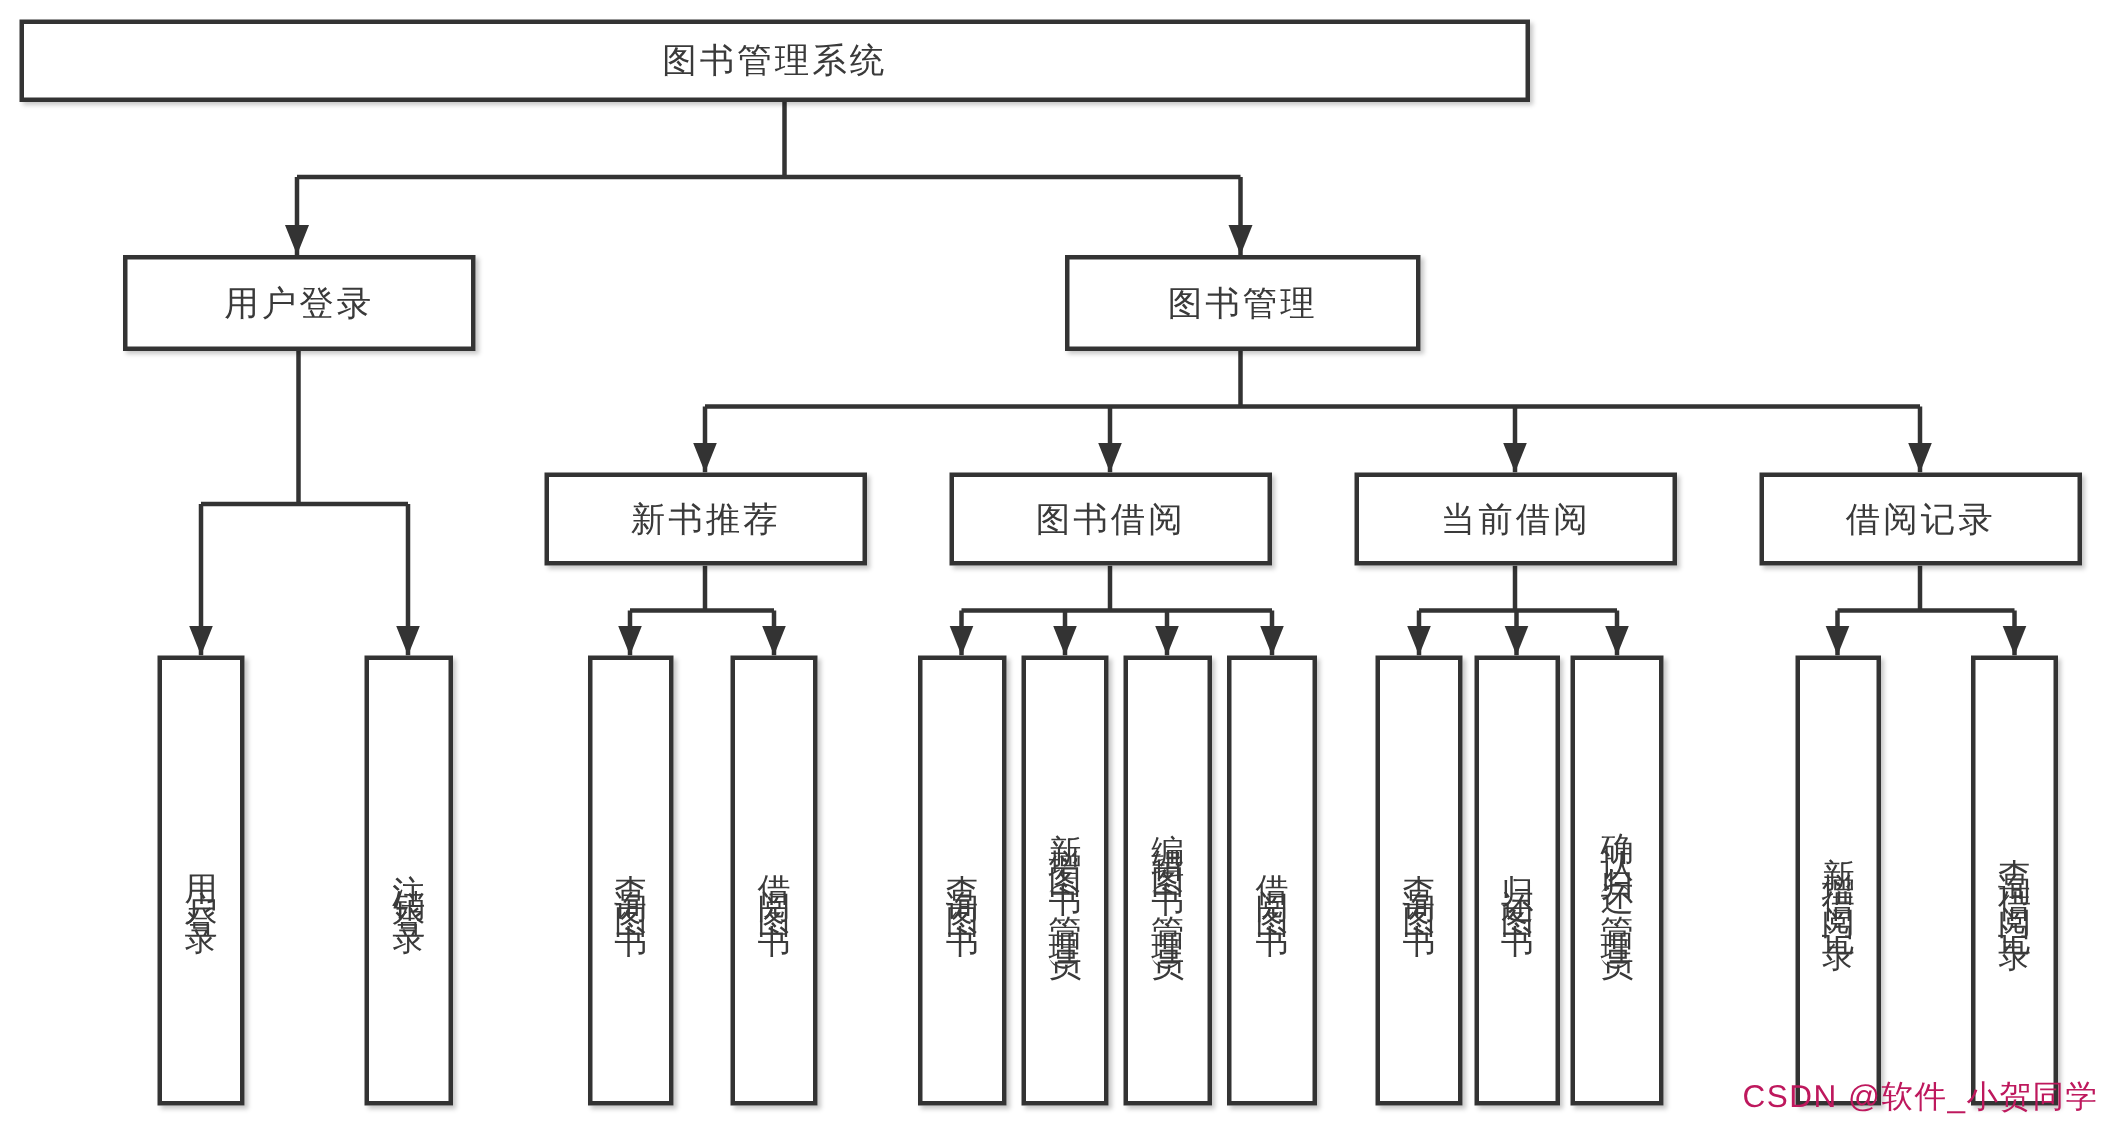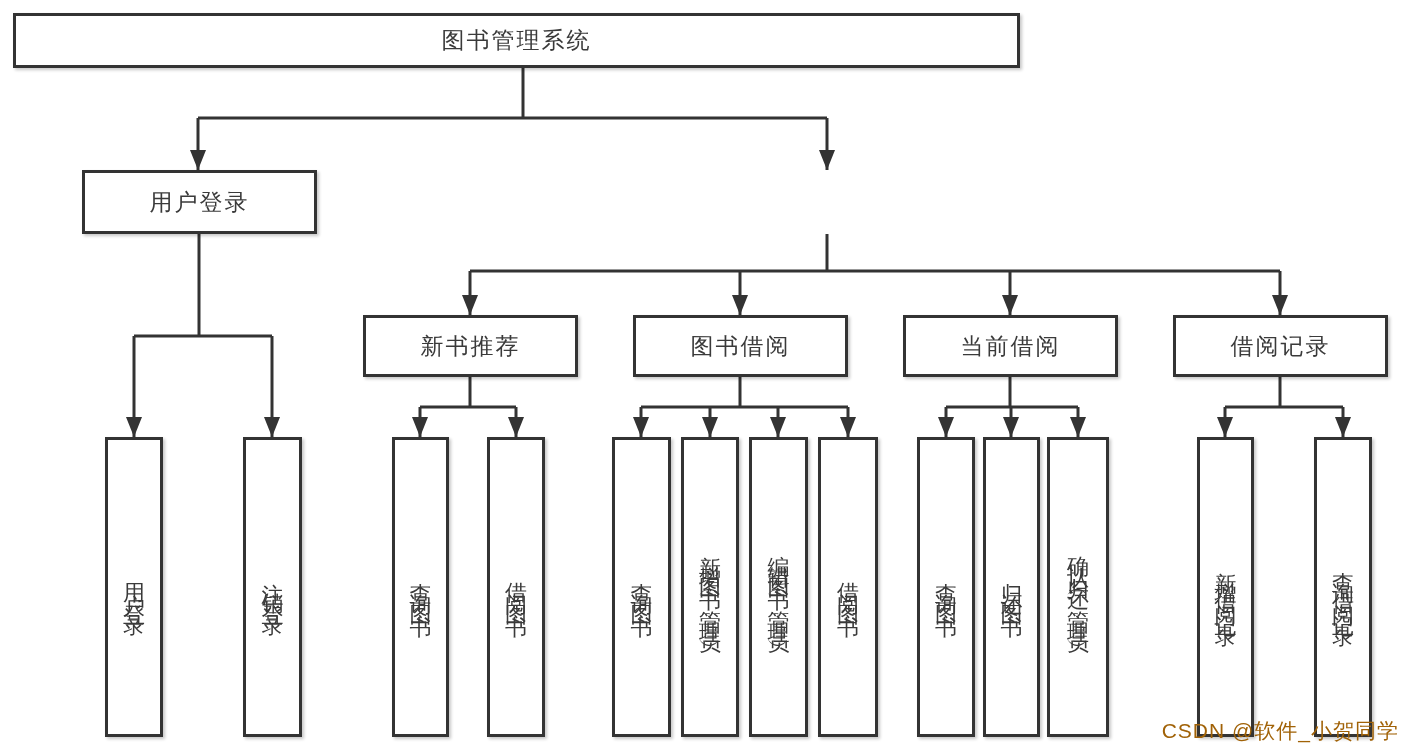--- a/index.html
+++ b/index.html
@@ -40,21 +40,21 @@
     letter-spacing: 11px;
     line-height: 1;
     white-space: nowrap;
   }
   .watermark {
     position: absolute;
     right: 6px;
     bottom: 2px;
     font-size: 21px;
     letter-spacing: 1px;
-    color: #a16207;
+    color: #be185d;
     white-space: nowrap;
     z-index: 5;
   }
 </style>
 </head>
 <body>
 
 <div class="canvas">
 
   <svg class="connectors" viewBox="0 0 1405 747" xmlns="http://www.w3.org/2000/svg">
@@ -121,20 +121,23 @@
     </g>
   </svg>
 
   <div class="node h" style="left:13px; top:13px; width:1007px; height:55px;">
     <span class="label">图书管理系统</span>
   </div>
 
   <div class="node h" style="left:82px; top:170px; width:235px; height:64px;">
     <span class="label">用户登录</span>
   </div>
+  <div class="node h" style="left:710px; top:170px; width:237px; height:64px;">
+    <span class="label">图书管理</span>
+  </div>
 
   <div class="node h" style="left:633px; top:315px; width:215px; height:62px;">
     <span class="label">图书借阅</span>
   </div>
   <div class="node h" style="left:363px; top:315px; width:215px; height:62px;">
     <span class="label">新书推荐</span>
   </div>
   <div class="node h" style="left:903px; top:315px; width:215px; height:62px;">
     <span class="label">当前借阅</span>
   </div>

